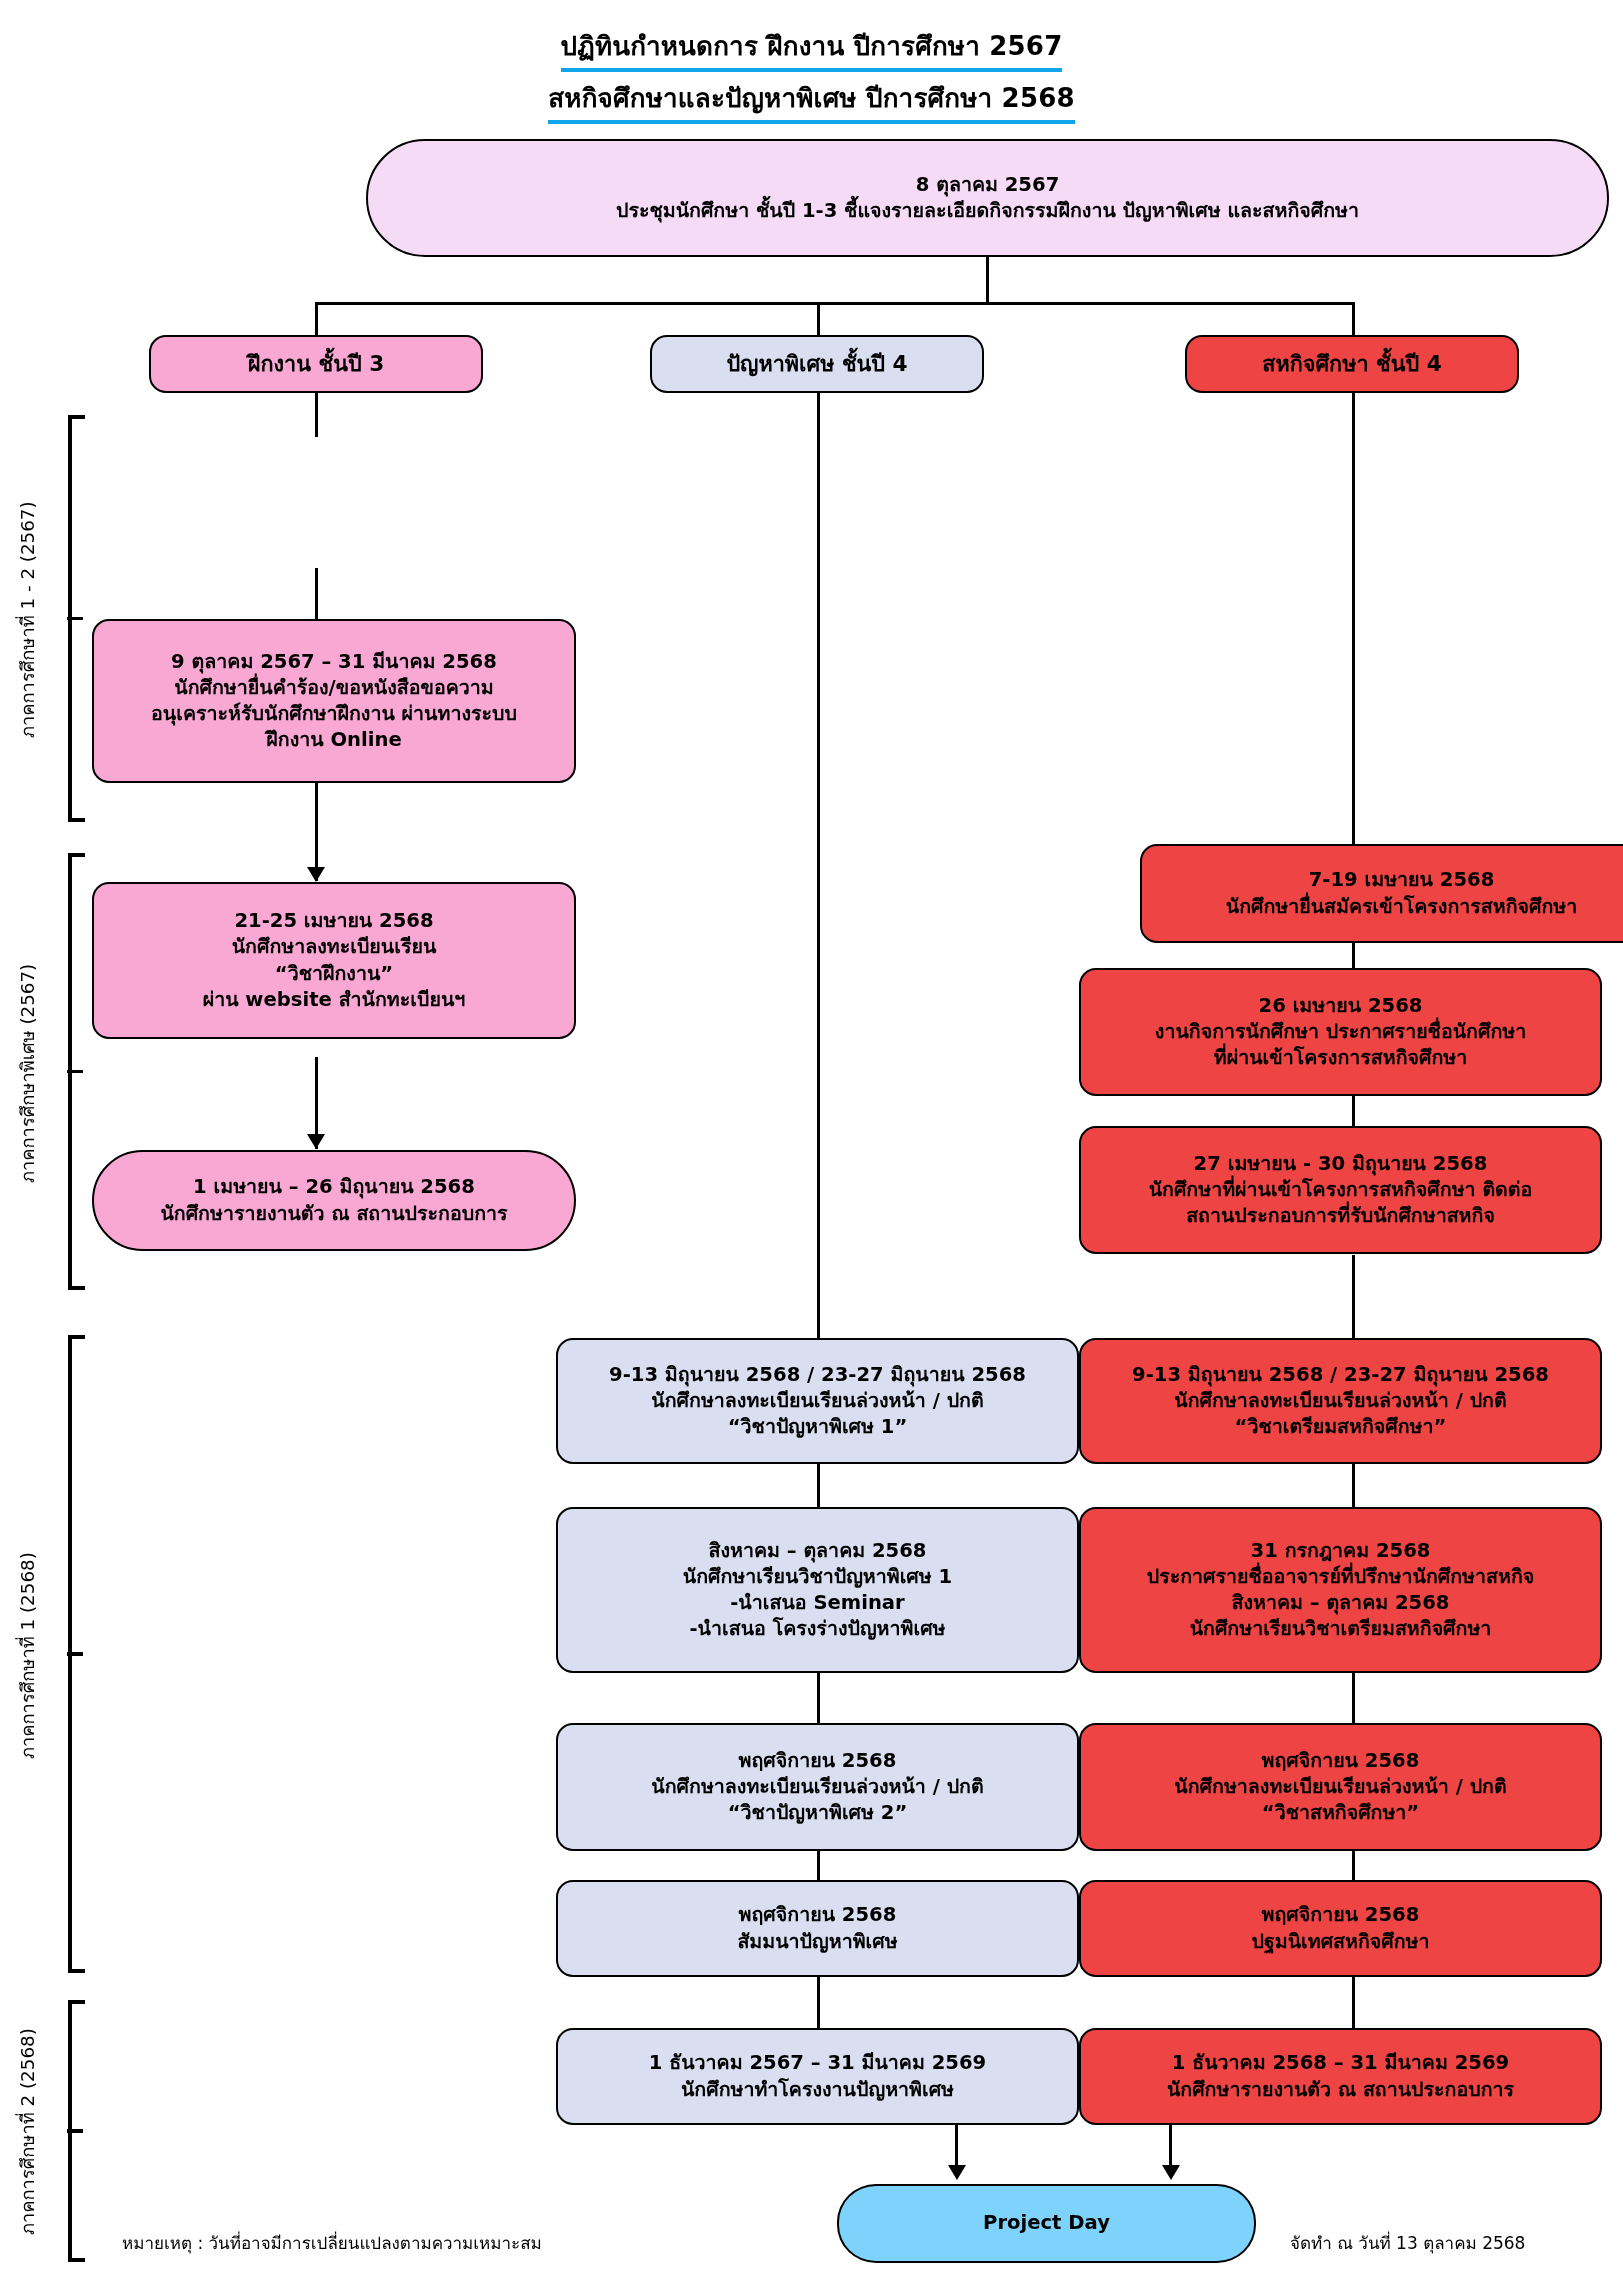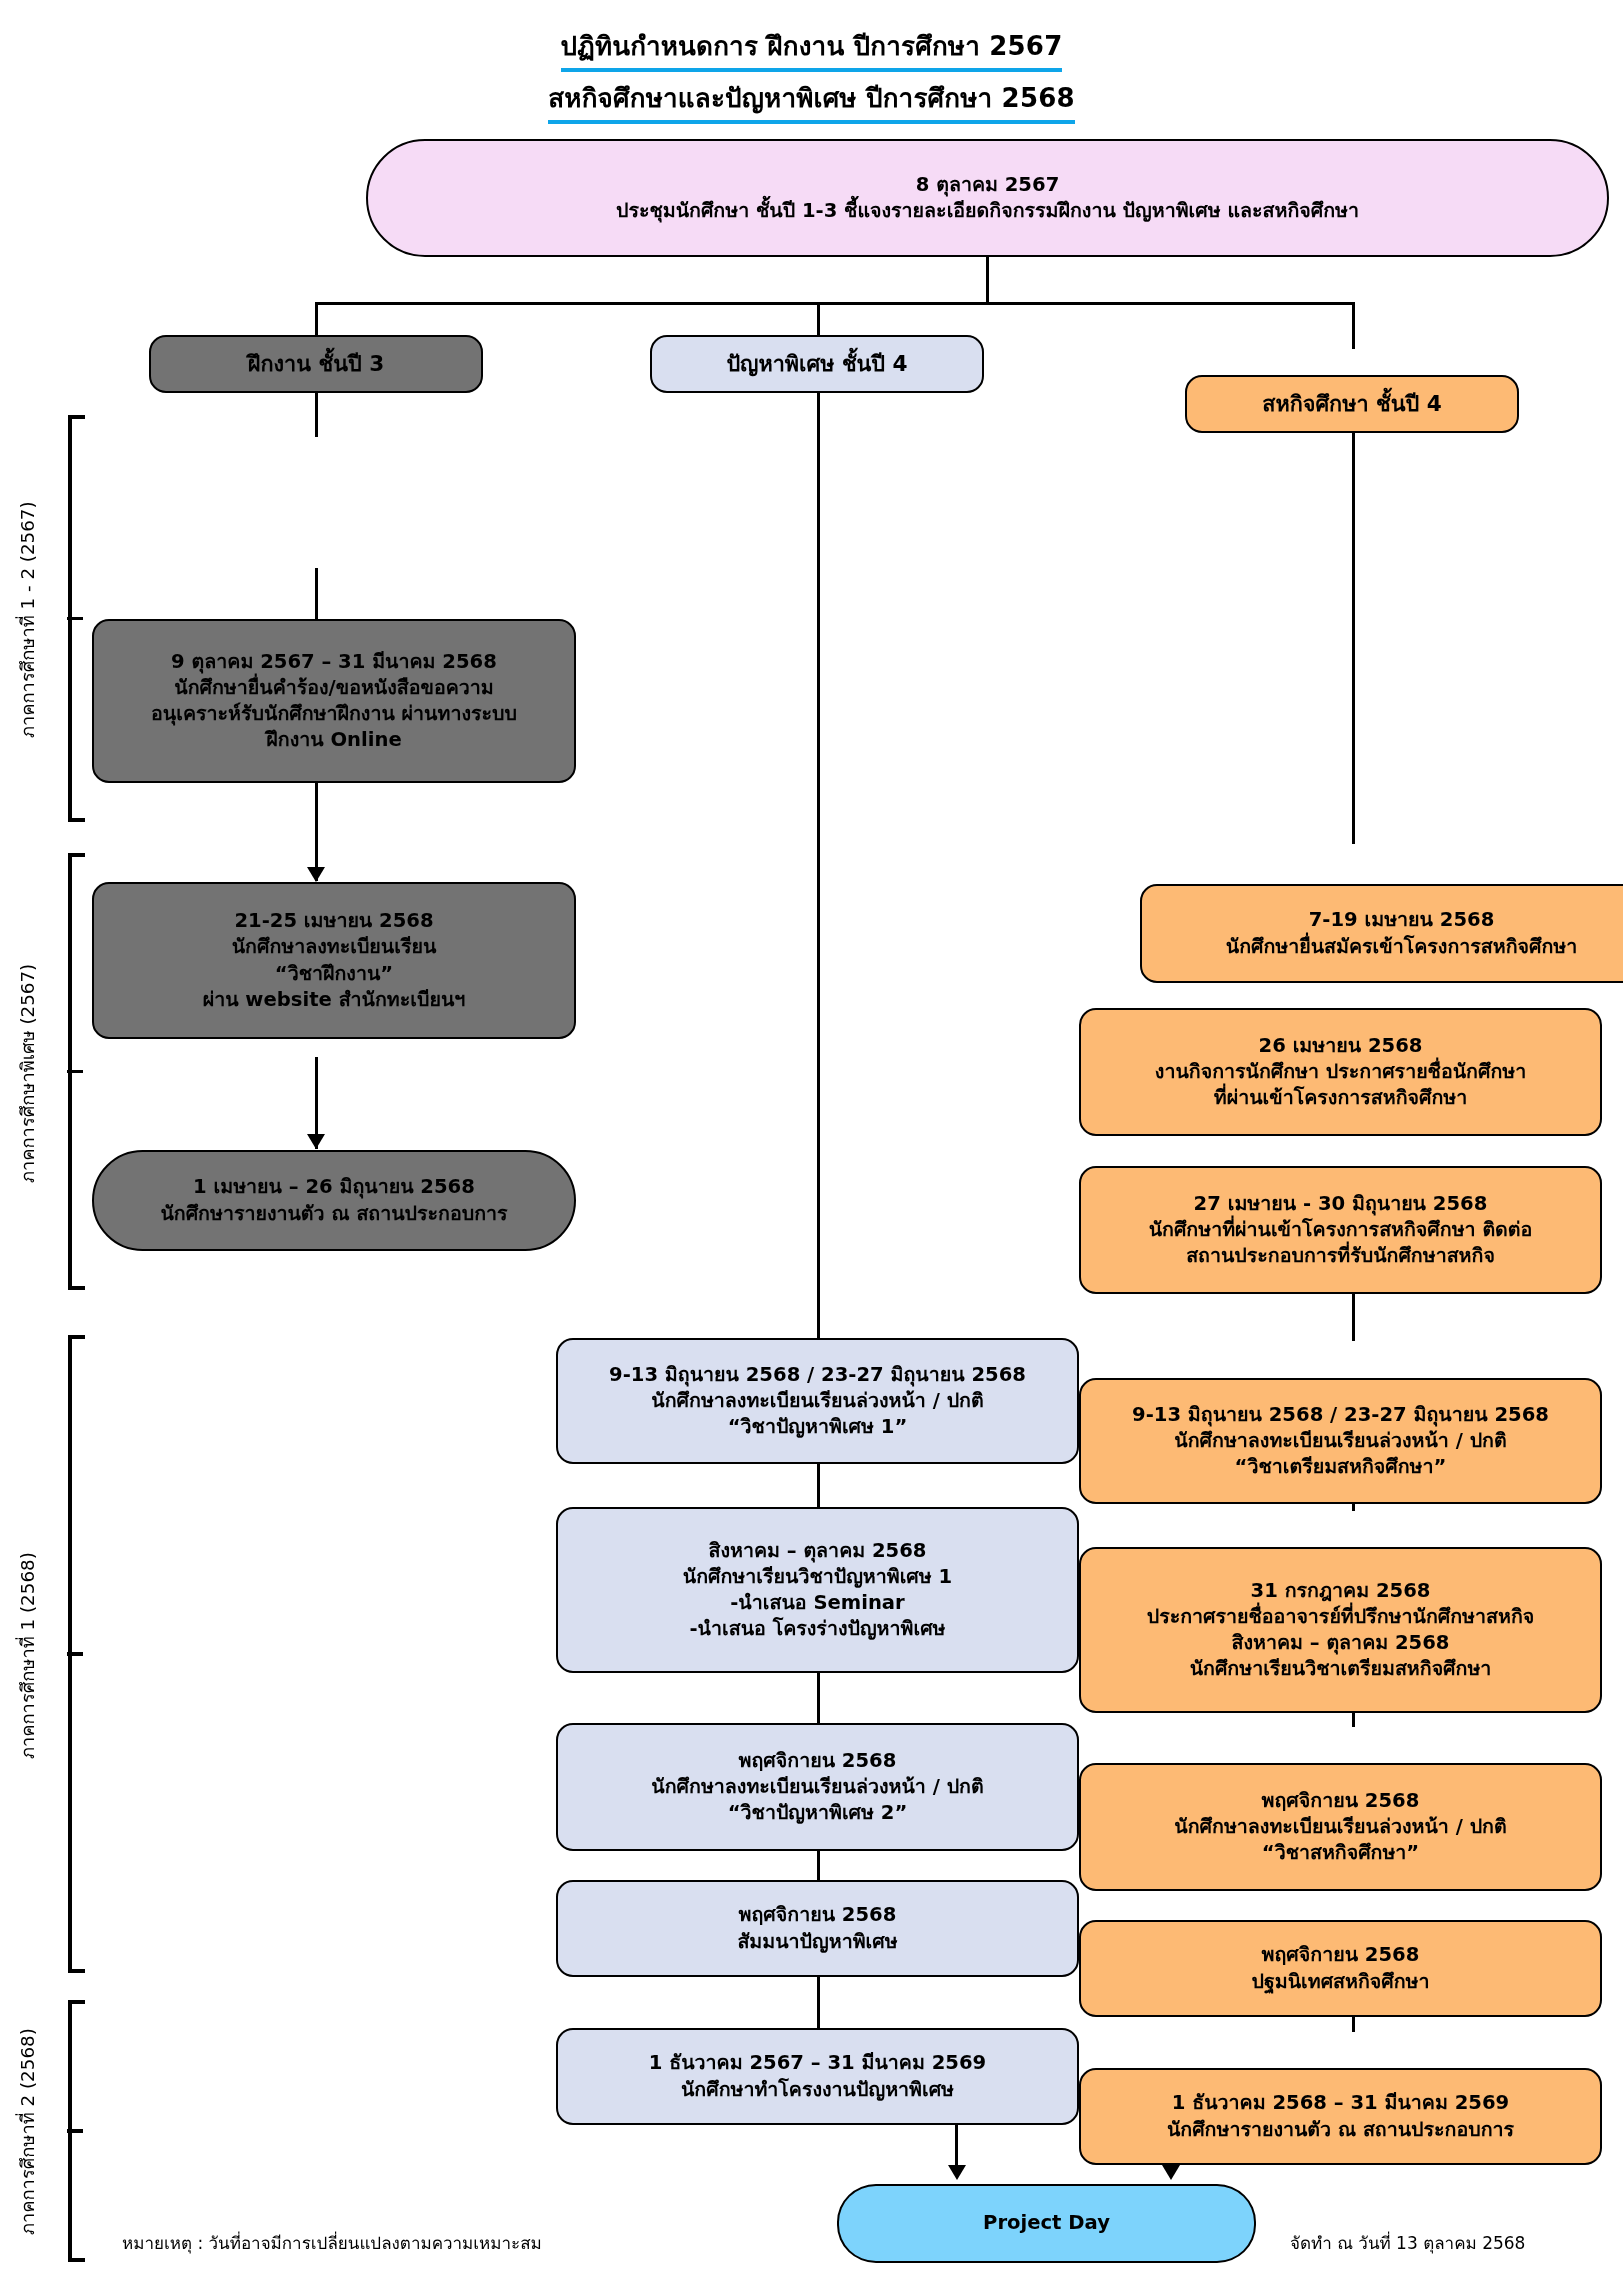--- a/index.html
+++ b/index.html
@@ -42,23 +42,23 @@
     align-items:center;
     justify-content:center;
     text-align:center;
     padding:6.5px 10.5px;
     line-height:1.34;
     font-size:19.6px;
     z-index:5;
   }
   .node .ln{display:block;width:100%;font-weight:bold;}
   .node .b{font-weight:bold;}
-  .green{background:#737373;border-radius:17px;}
+  .green{background:#f9a8d4;border-radius:17px;}
   .blue{background:#d9dff0;border-radius:17px;}
-  .orange{background:#fdba74;border-radius:17px;margin-top:40px;}
+  .orange{background:#ef4444;border-radius:17px;}
   .pink{background:#f6dbf6;border-radius:654px;}
   .grey{background:#7dd3fc;border-radius:654px/39px;}
   .pill{border-radius:654px;}
   .hdr{font-size:21.6px;}
 
   
   .vline{
     position:absolute;
     width:3.3px;
     background:#000;

